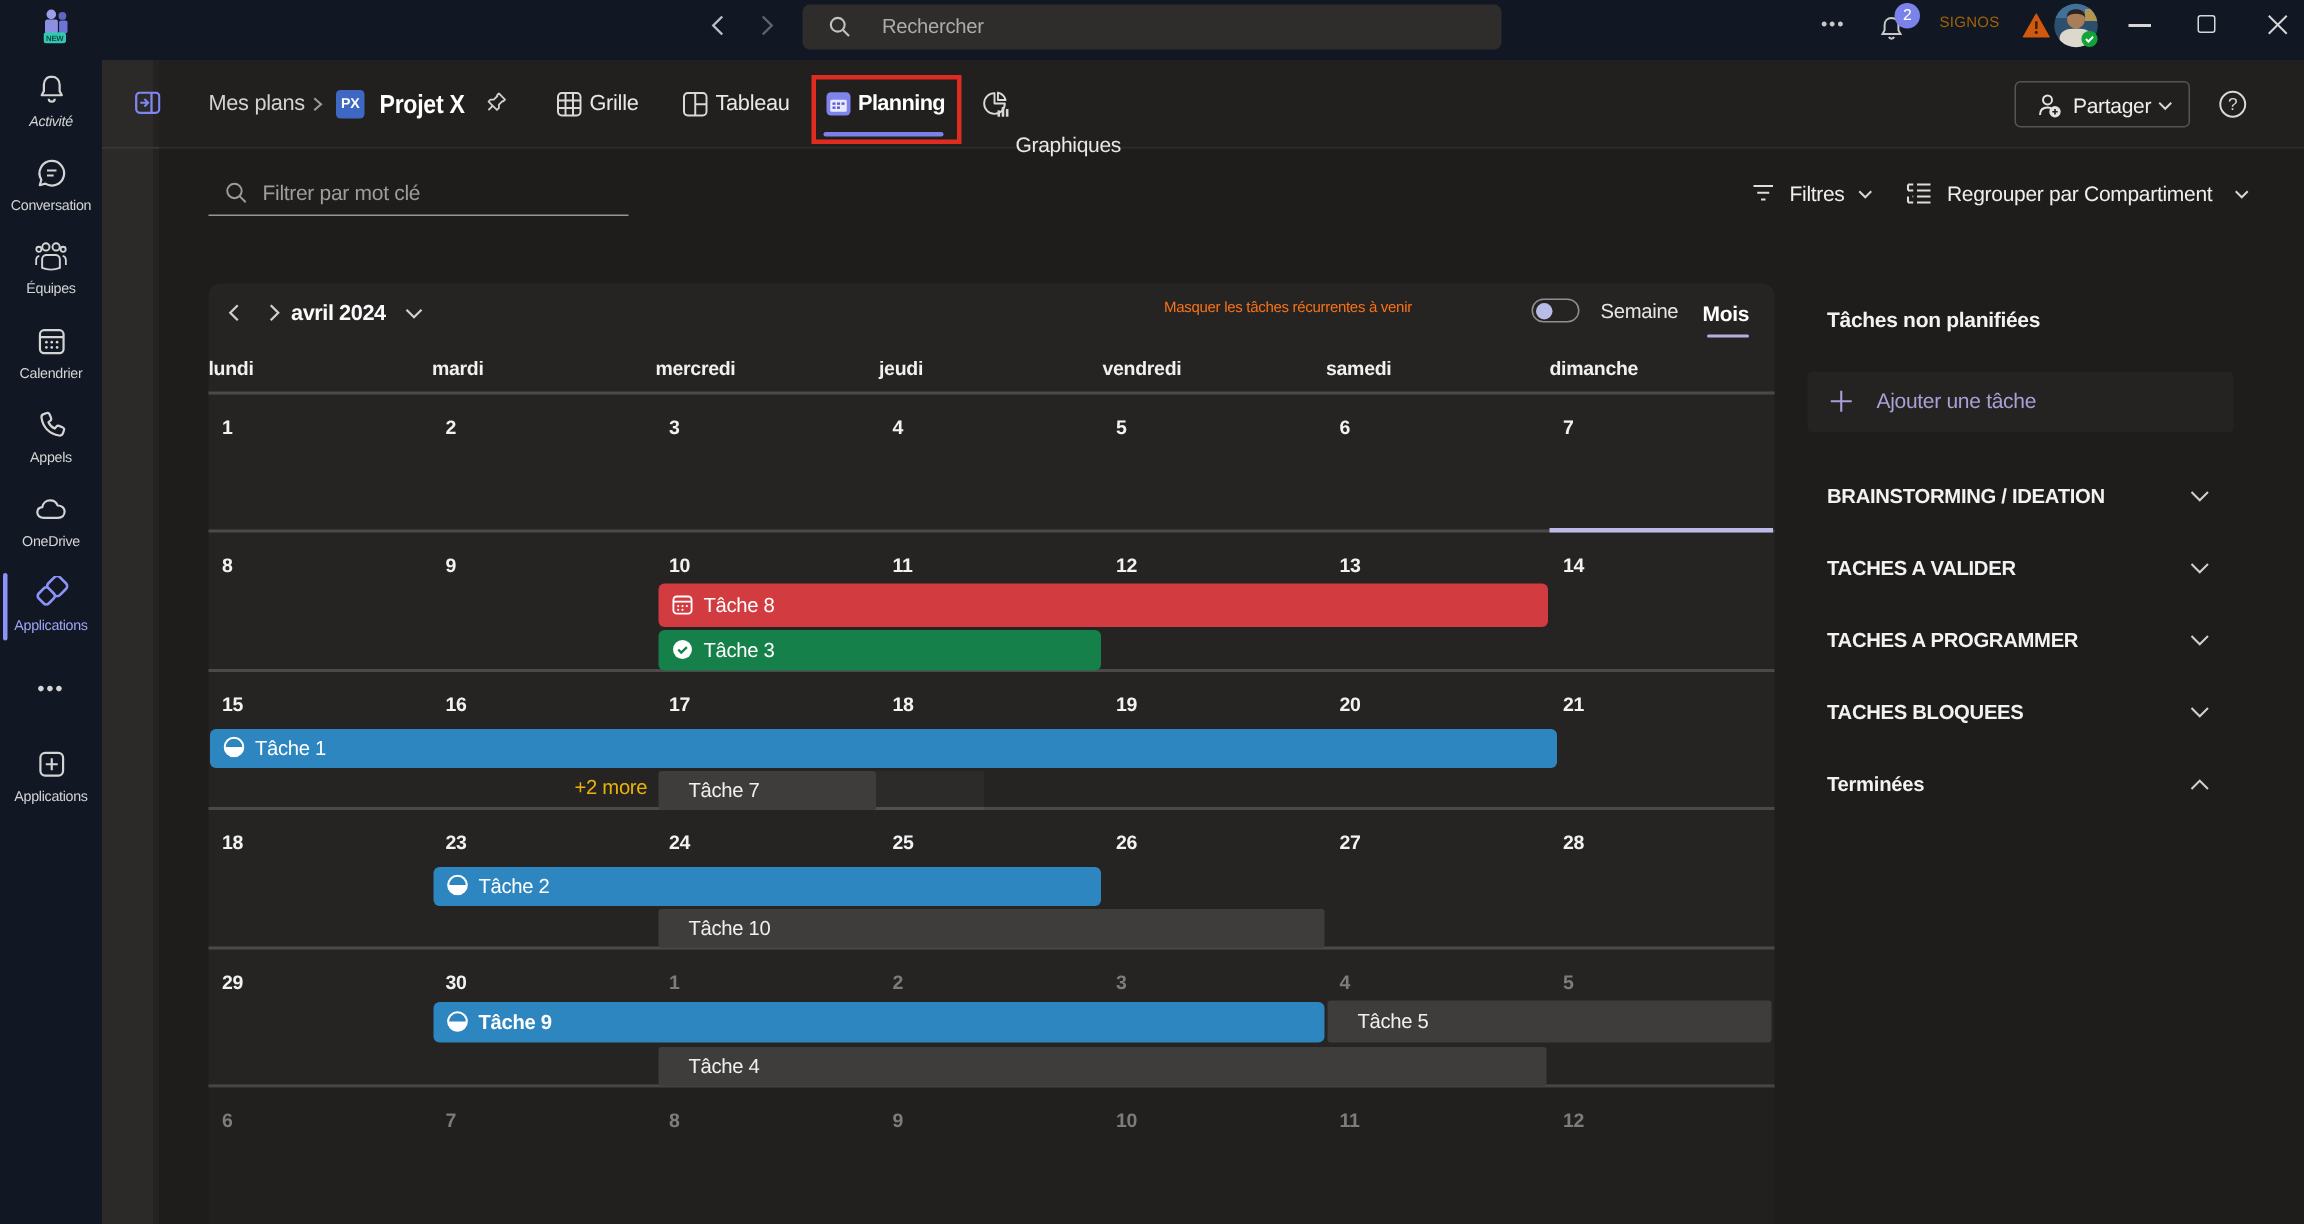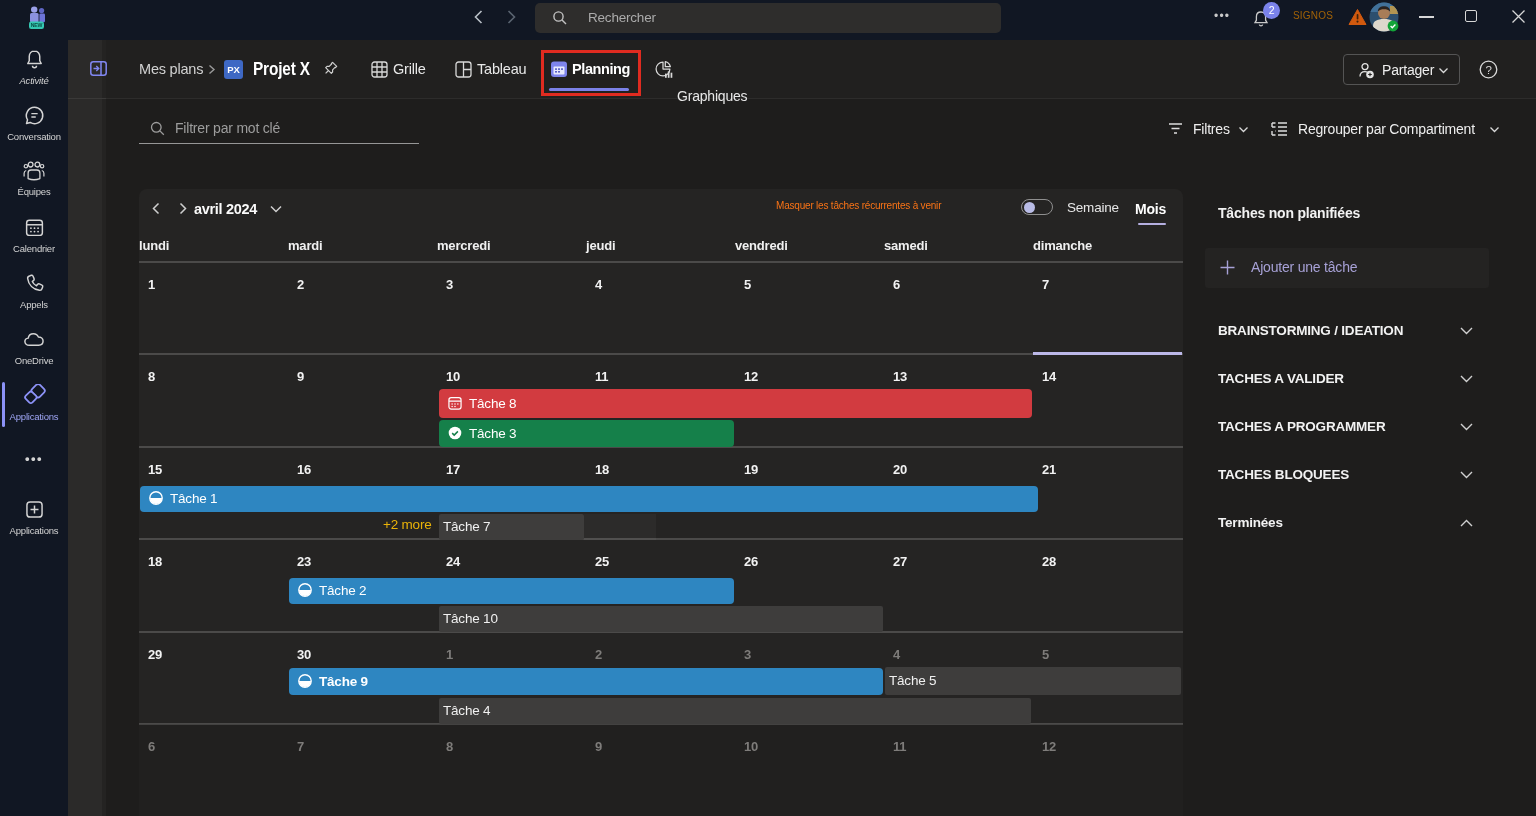--- a/index.html
+++ b/index.html
@@ -21,21 +21,21 @@
   #content { position:absolute; left:106px; top:40px; width:1430px; height:776px; background:#1e1d1c; }
   #hdrband { position:absolute; left:106px; top:40px; width:1430px; height:59px; background:#21201f; border-bottom:1px solid #2d2c2b; }
   
   #calpanel { position:absolute; left:139px; top:189px; width:1044px; height:627px; background:#252423; border-radius:8px 8px 0 0; }
   .hline { position:absolute; left:139px; width:1044px; height:1.6px; background:#4b4a49; }
   .daynum { position:absolute; font-size:13px; font-weight:bold; color:#f2f2f2; }
   .daynum.out { color:#7e7c7a; font-weight:bold; }
   .wd { position:absolute; top:238px; width:149px; text-align:left; font-size:13px; font-weight:bold; color:#f0f0f0; }
   .bar { position:absolute; height:27px; border-radius:4px; color:#fff; font-size:13.5px; line-height:27px; white-space:nowrap; overflow:hidden; }
   .bar .ic { display:inline-block; vertical-align:middle; margin:-3px 7px 0 9px; }
-  .graybar { background:#3e3d3c; color:#f0f0f0; padding-left:4px; border-radius:2px; }
+  .graybar { background:#3e3d3c; color:#f0f0f0; padding-left:20px; border-radius:2px; }
   
   .rp-h { position:absolute; left:1218px; font-size:13.5px; font-weight:bold; color:#f2f2f2; }
   .chev { position:absolute; left:1459px; }
 </style>
 </head>
 <body>
 <div id="page">
 
   <div id="titlebar">
 

